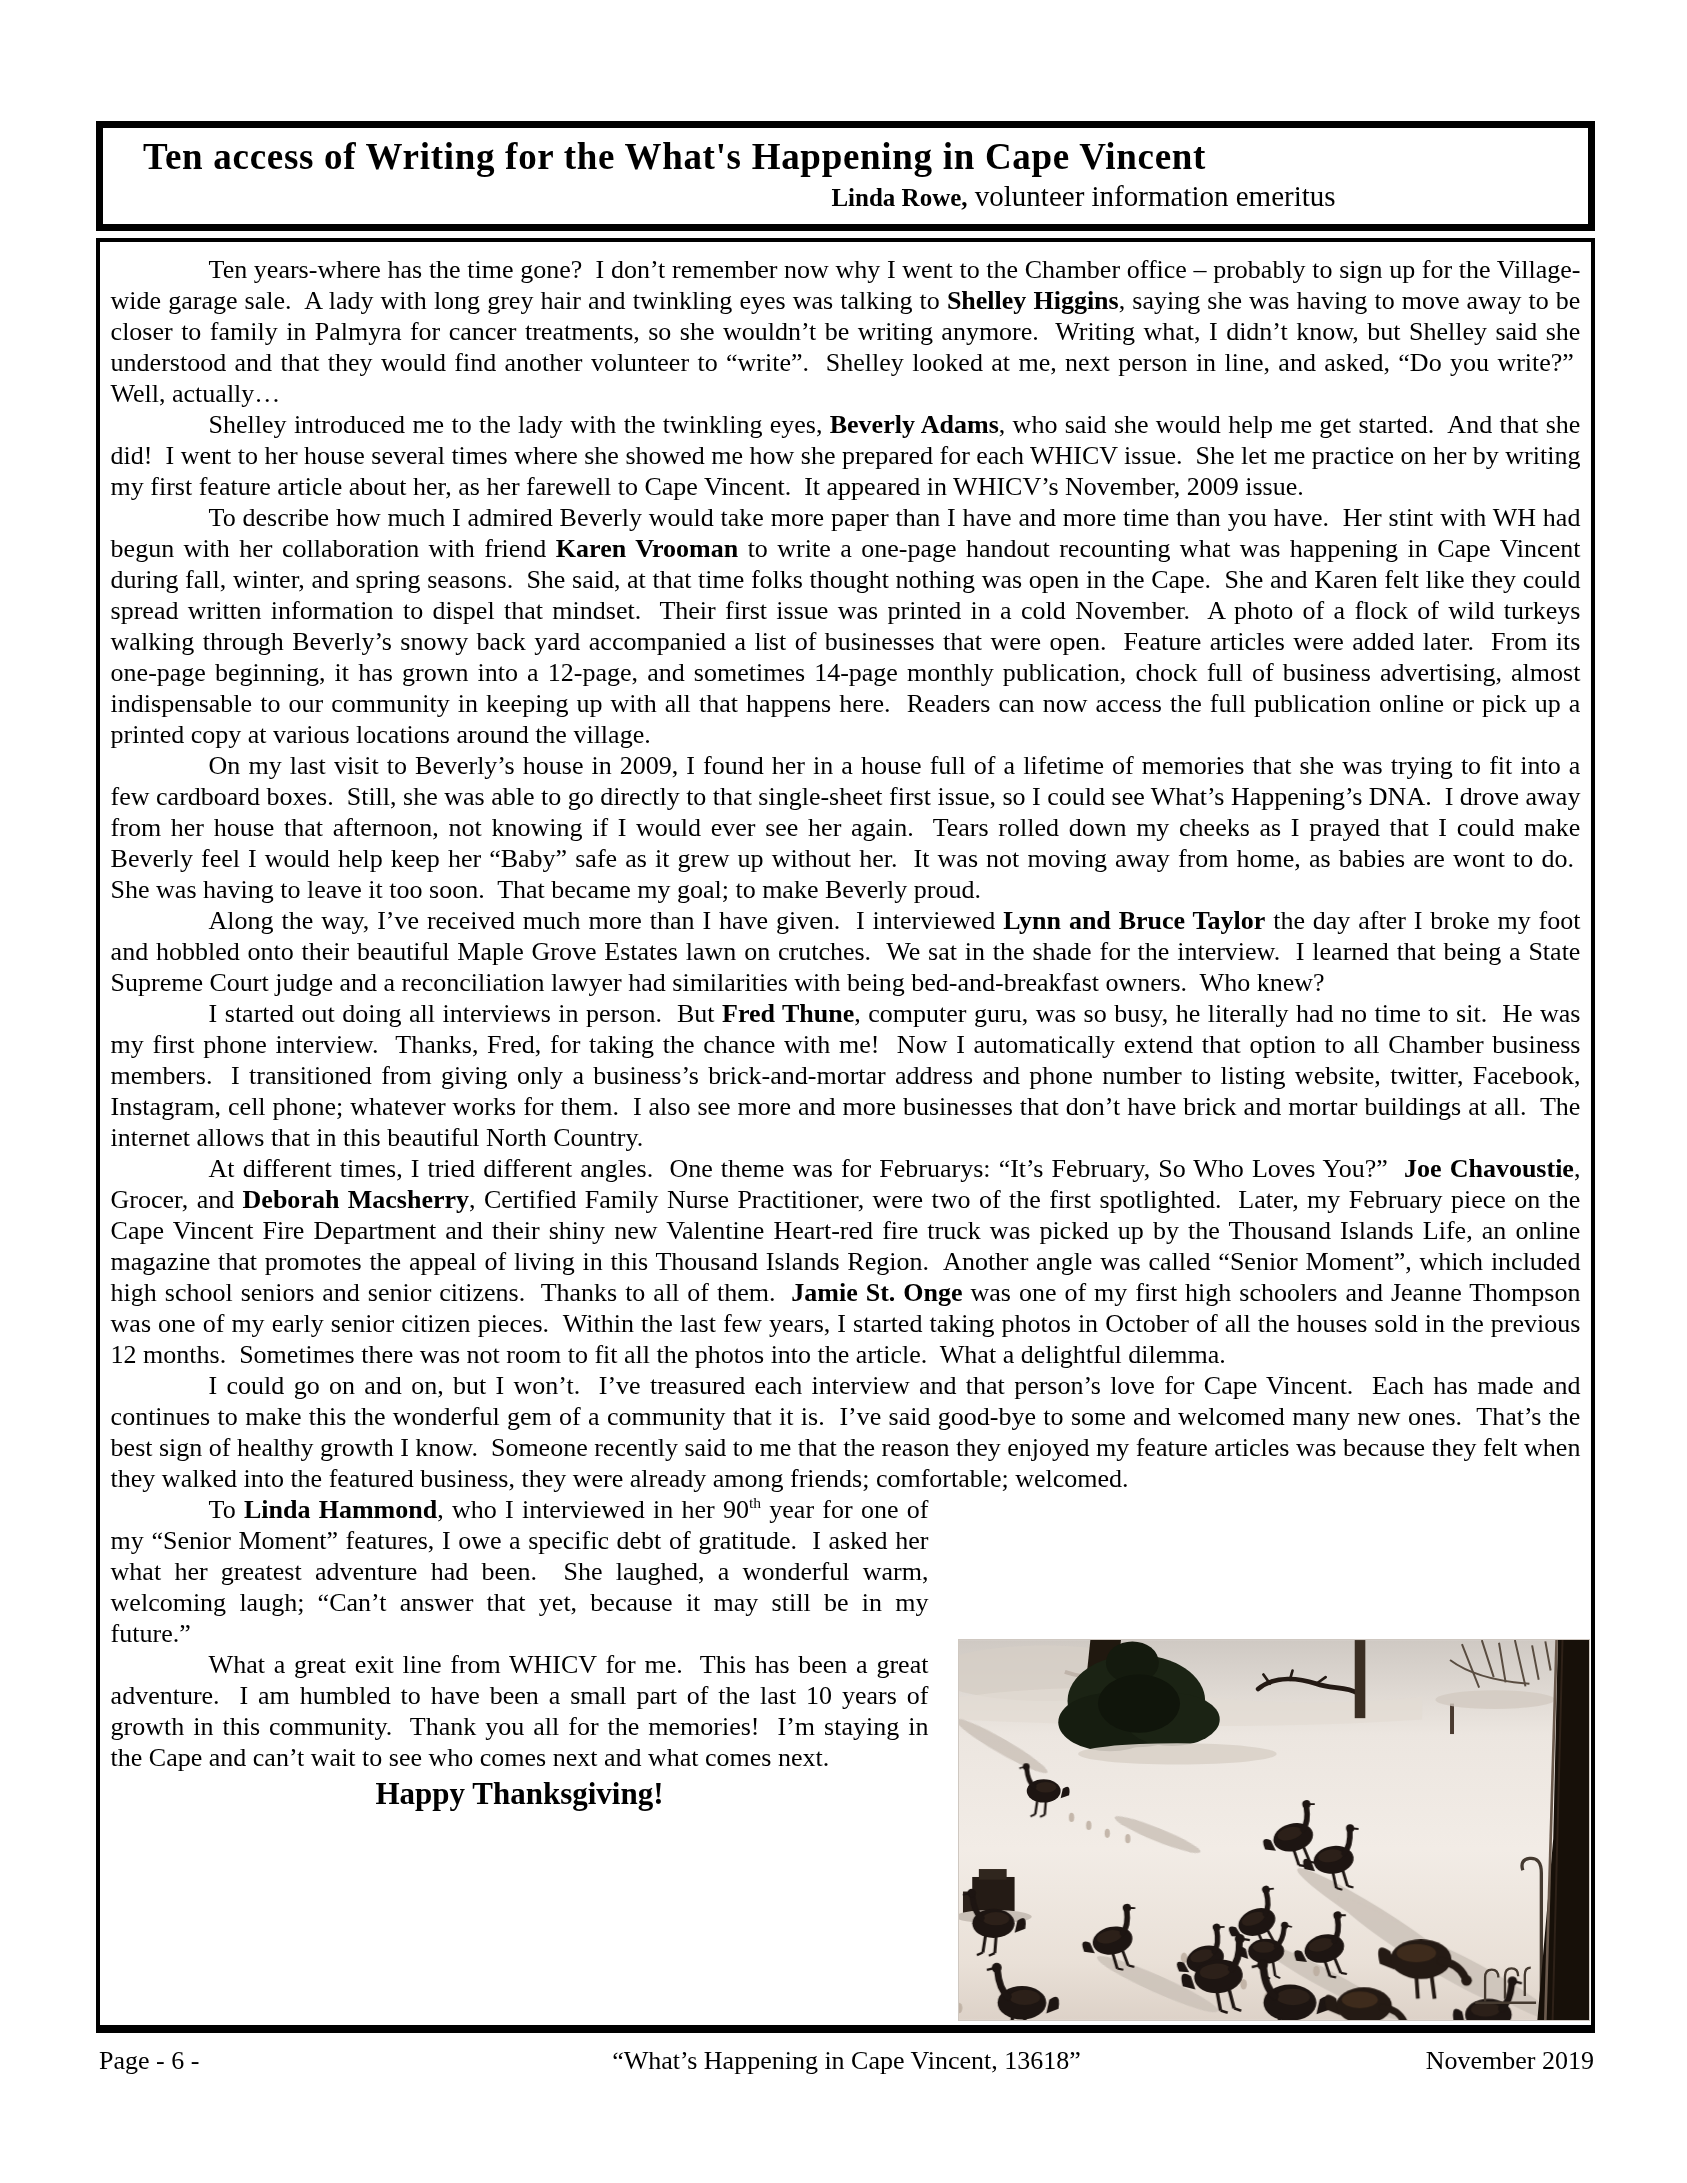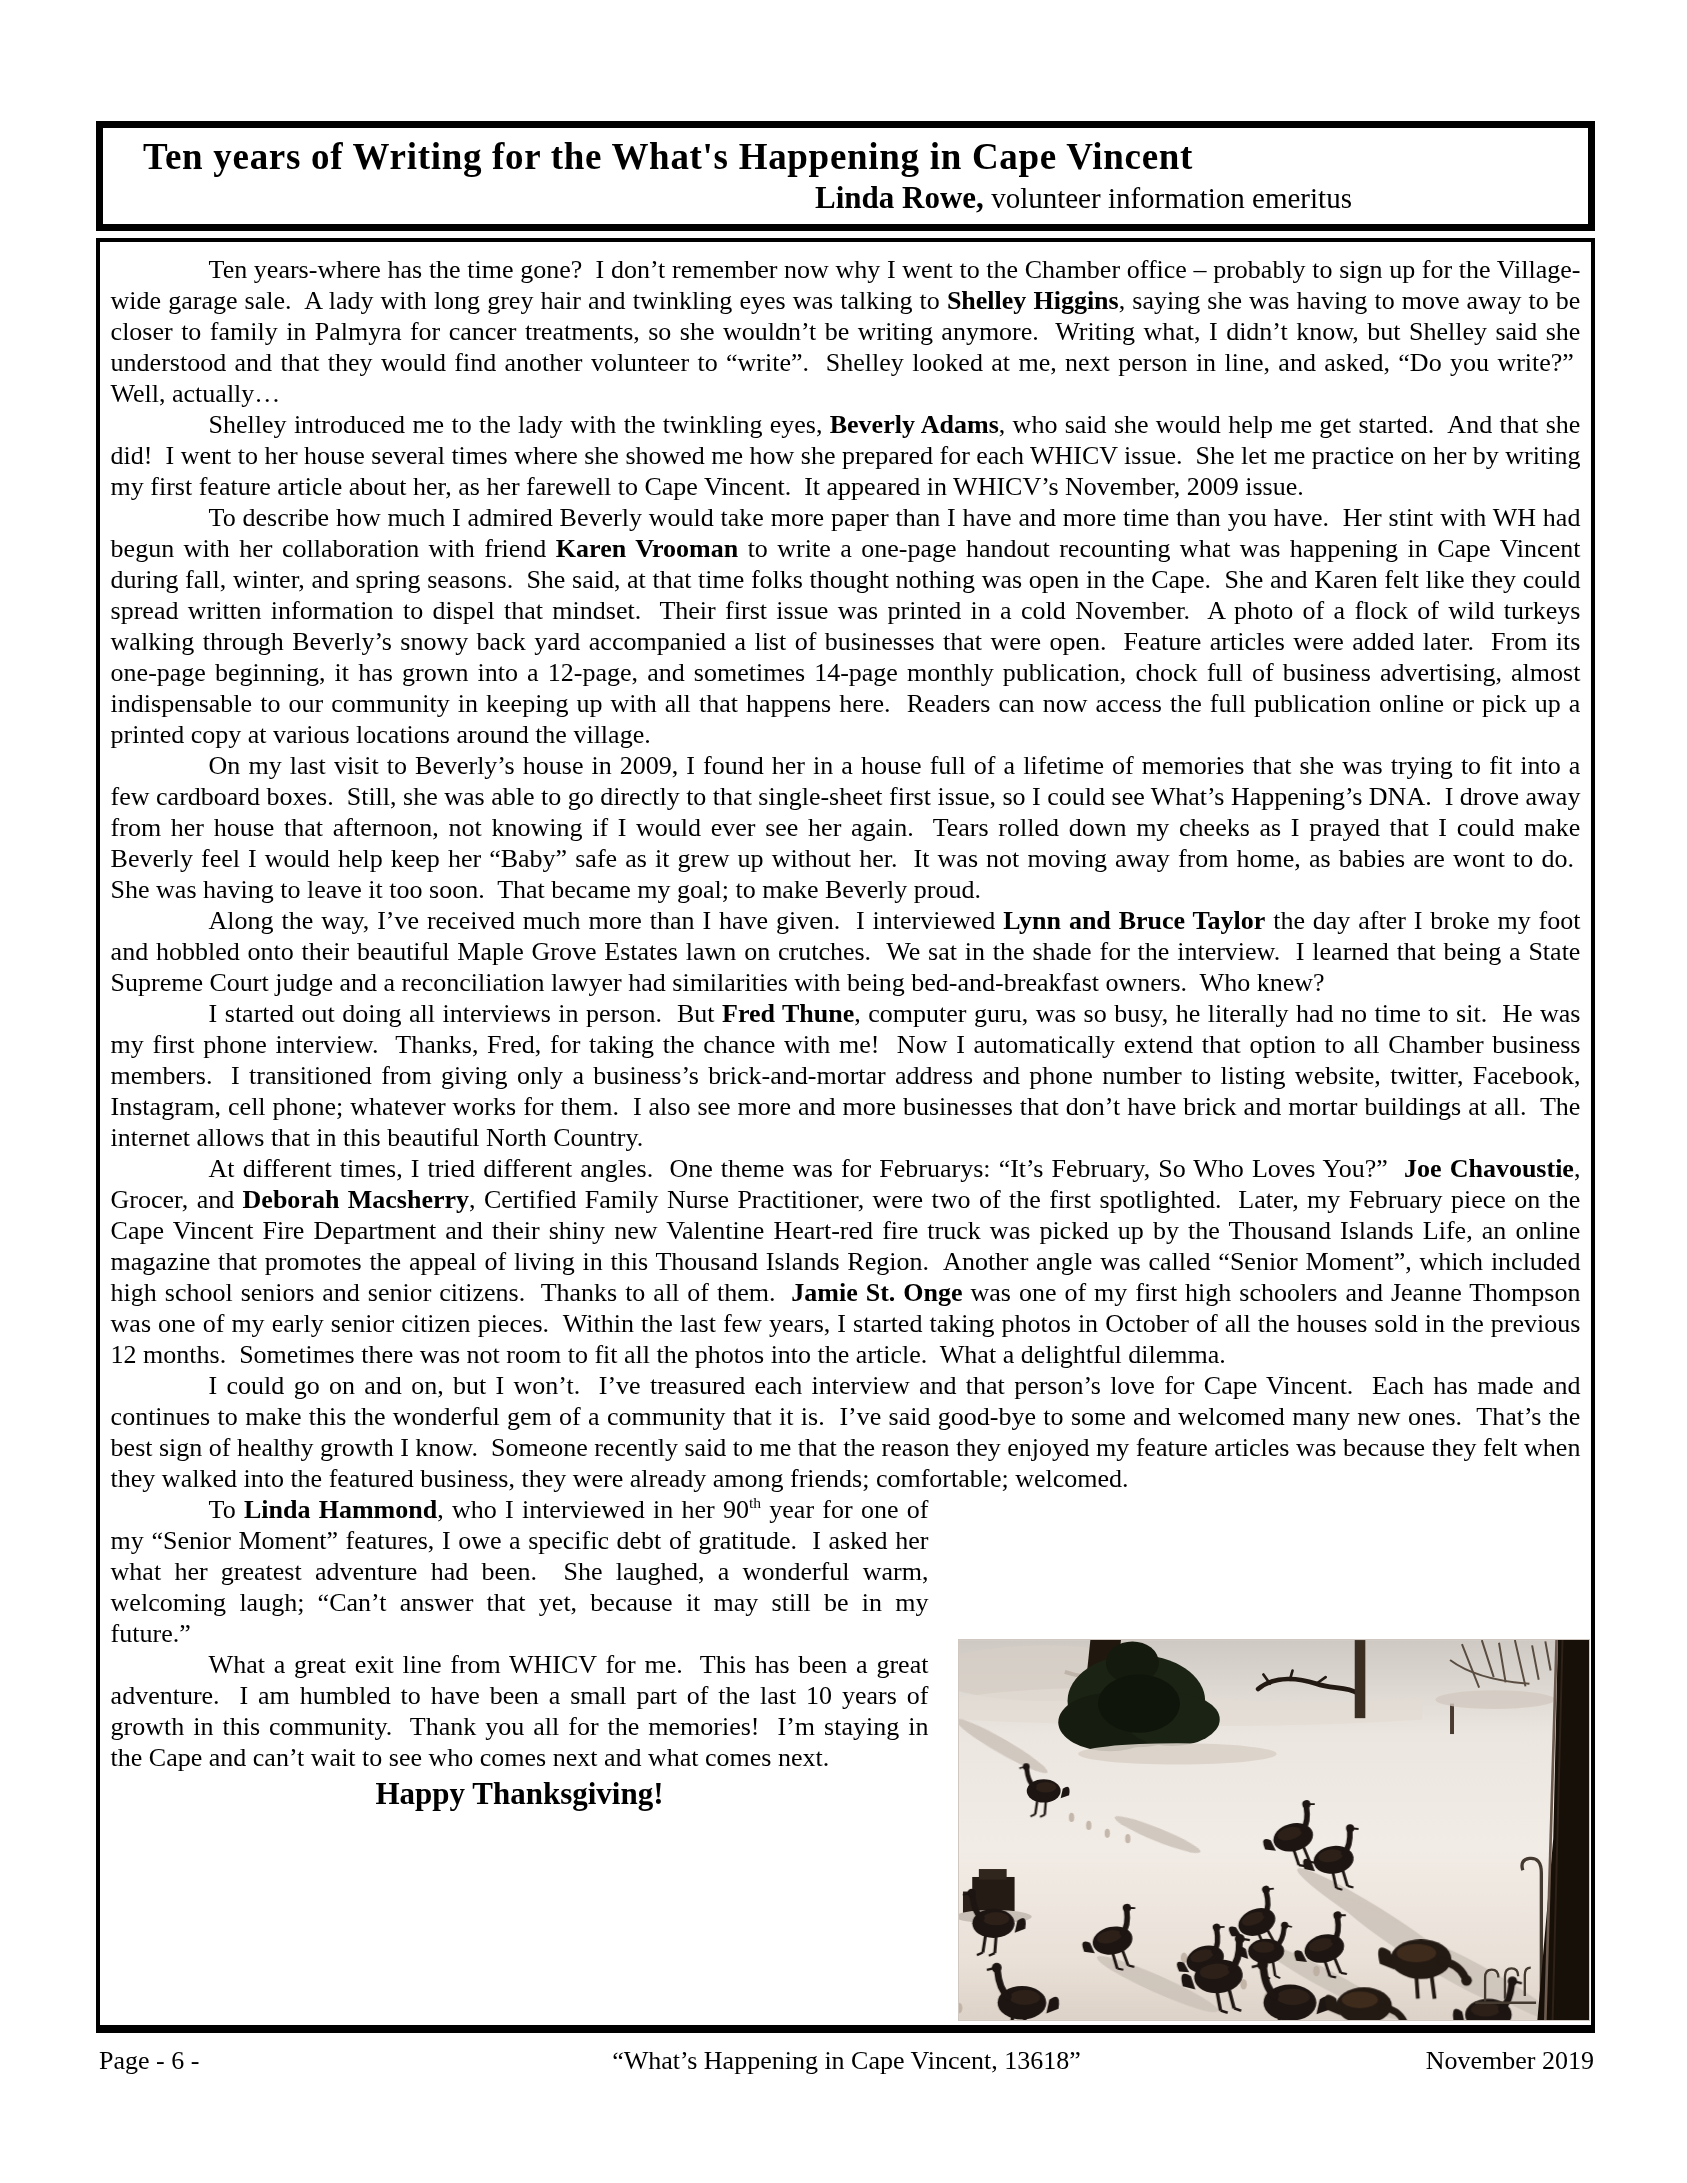--- a/index.html
+++ b/index.html
@@ -14,21 +14,21 @@
   }
   .title{
     margin:6.6px 0 0 40px;
     font-family:cursive;
     font-weight:700;font-size:37px;letter-spacing:0.7px;white-space:nowrap;
   }
   .byline{
     margin-top:2.6px;padding-left:476px;text-align:center;
     font-family:cursive;font-size:29px;white-space:nowrap;
   }
-  .byline b{font-size:31px;}
+  .byline b{font-size:25px;}
   
   .body-box{
     position:absolute;left:96px;top:238px;width:1499px;height:1795px;
     border:4px solid #000;border-bottom:8.6px solid #000;box-sizing:border-box;
     background:#fff;padding:12px 10.6px 0 10.6px;overflow:hidden;
   }
   .para{
     margin:0;text-indent:98px;font-size:26px;line-height:31px;
     text-align:justify;
   }
@@ -53,21 +53,21 @@
   .f-left{flex:1;text-align:left;}
   .f-center{flex:2;text-align:center;}
   .f-right{flex:1;text-align:right;}
 </style>
 </head>
 <body>
 
 <div class="page">
 
   <div class="header-box">
-    <div class="title">Ten years of Writing for the What's Happening in Cape Vincent</div>
+    <div class="title">Ten access of Writing for the What's Happening in Cape Vincent</div>
     <div class="byline">
       <b>Linda Rowe,</b><span> volunteer information emeritus</span>
     </div>
   </div>
 
   <div class="body-box">
     <div id="article-body">
         <p class="para"><span>Ten years-where has the time gone?&nbsp; I don’t remember now why I went to the Chamber office – probably to sign up for the Village-wide garage sale.&nbsp; A lady with long grey hair and twinkling eyes was talking to </span><b>Shelley Higgins</b><span>, saying she was having to move away to be closer to family in Palmyra for cancer treatments, so she wouldn’t be writing anymore.&nbsp; Writing what, I didn’t know, but Shelley said she understood and that they would find another volunteer to “write”.&nbsp; Shelley looked at me, next person in line, and asked, “Do you write?”&nbsp; Well, actually…</span></p>
         <p class="para"><span>Shelley introduced me to the lady with the twinkling eyes, </span><b>Beverly Adams</b><span>, who said she would help me get started.&nbsp; And that she did!&nbsp; I went to her house several times where she showed me how she prepared for each WHICV issue.&nbsp; She let me practice on her by writing my first feature article about her, as her farewell to Cape Vincent.&nbsp; It appeared in WHICV’s November, 2009 issue.</span></p>
         <p class="para"><span>To describe how much I admired Beverly would take more paper than I have and more time than you have.&nbsp; Her stint with WH had begun with her collaboration with friend </span><b>Karen Vrooman</b><span> to write a one-page handout recounting what was happening in Cape Vincent during fall, winter, and spring seasons.&nbsp; She said, at that time folks thought nothing was open in the Cape.&nbsp; She and Karen felt like they could spread written information to dispel that mindset.&nbsp; Their first issue was printed in a cold November.&nbsp; A photo of a flock of wild turkeys walking through Beverly’s snowy back yard accompanied a list of businesses that were open.&nbsp; Feature articles were added later.&nbsp; From its one-page beginning, it has grown into a 12-page, and sometimes 14-page monthly publication, chock full of business advertising, almost indispensable to our community in keeping up with all that happens here.&nbsp; Readers can now access the full publication online or pick up a printed copy at various locations around the village.</span></p>

